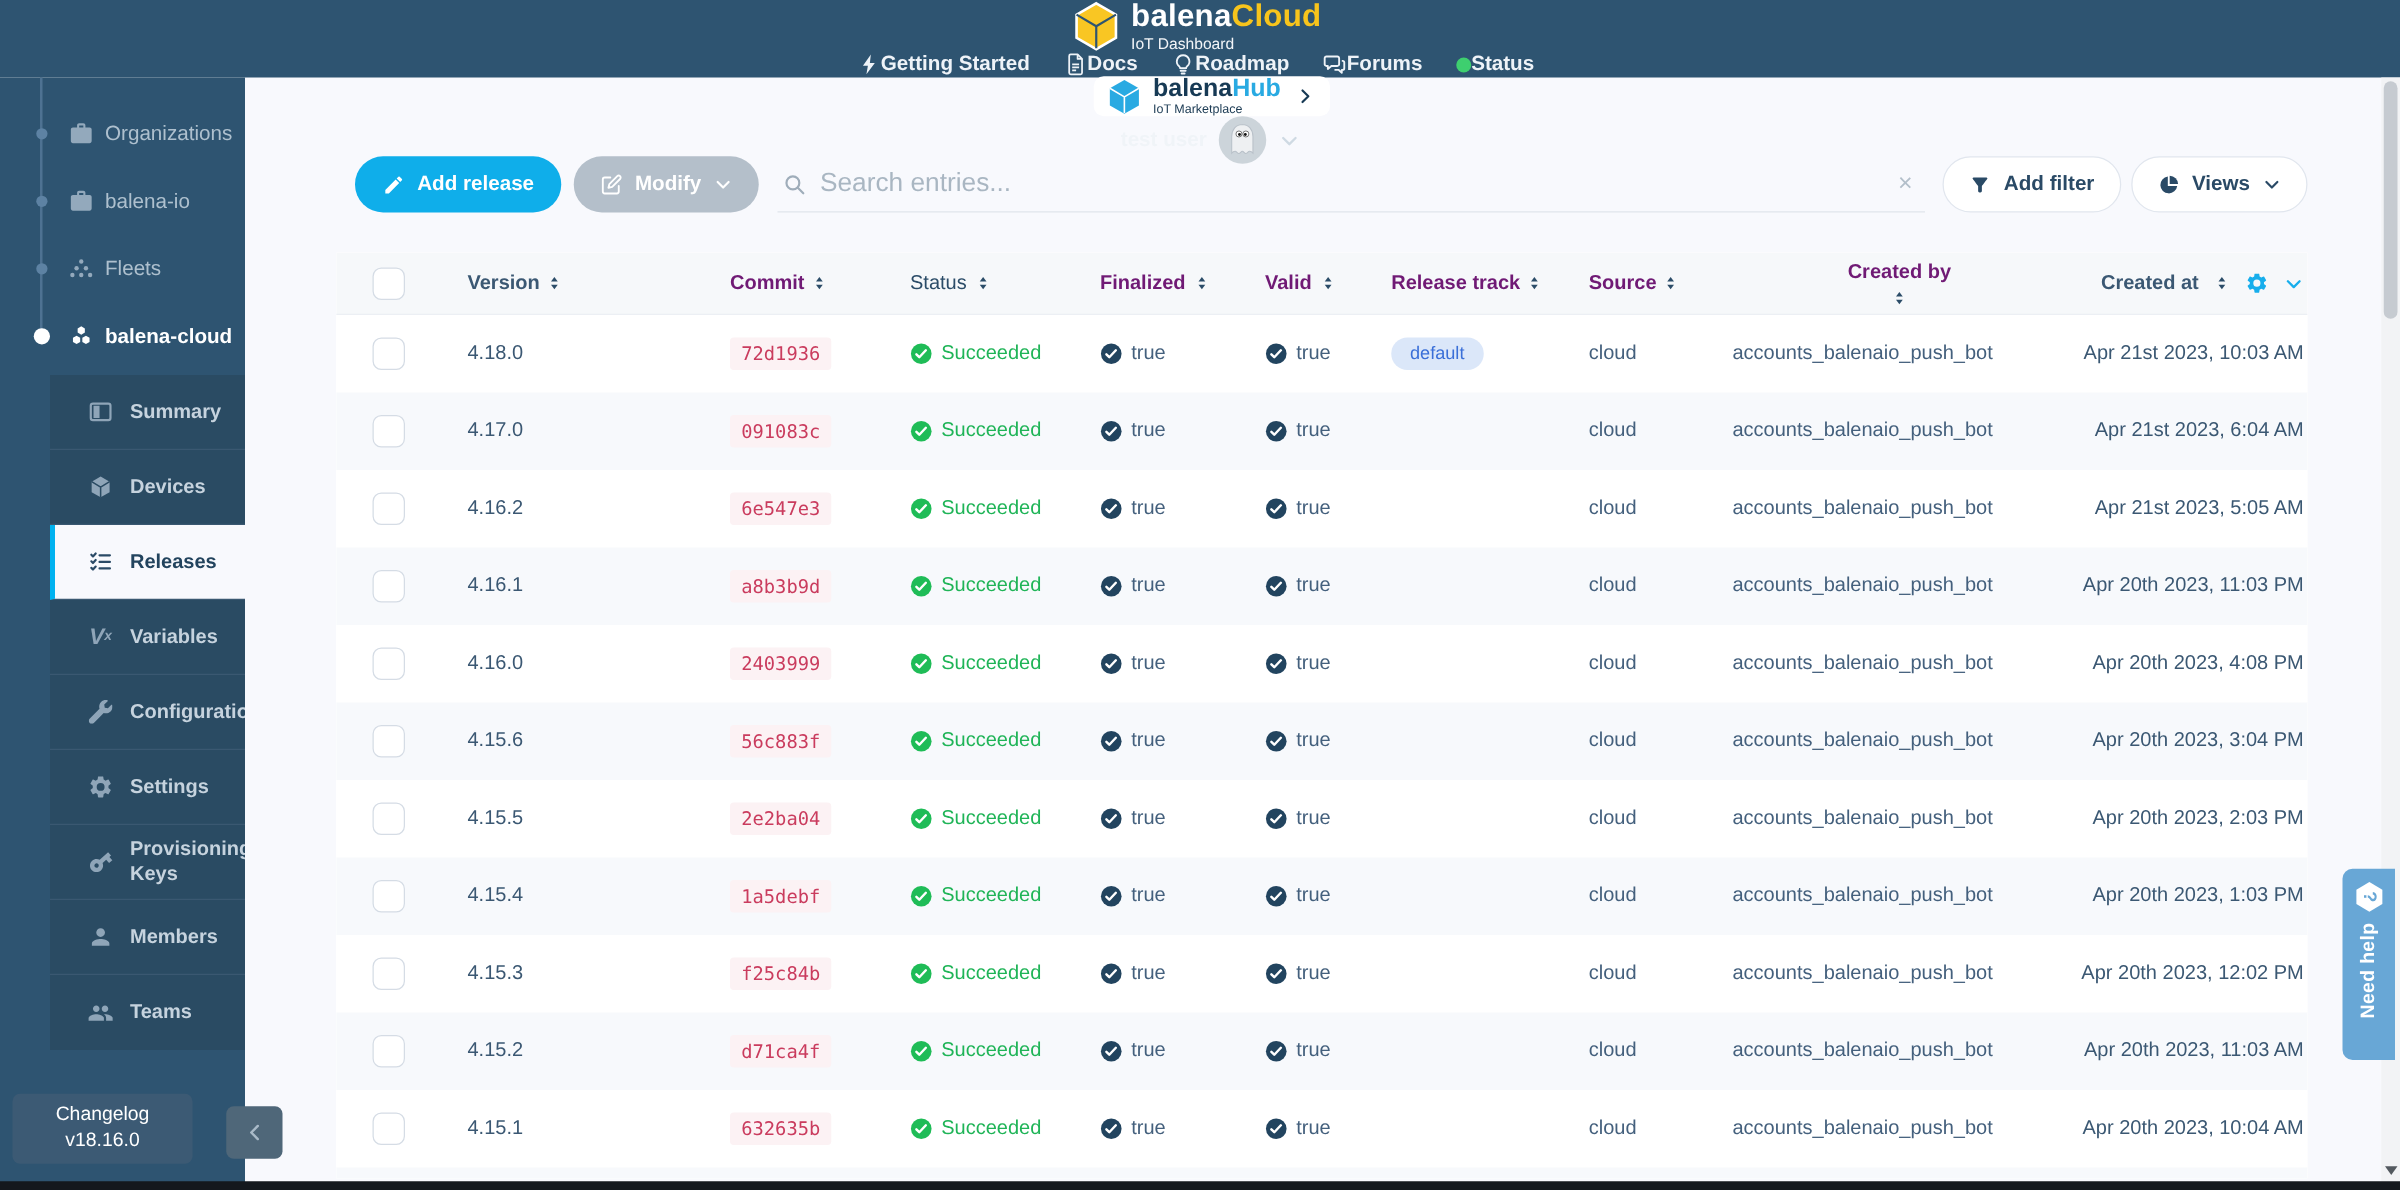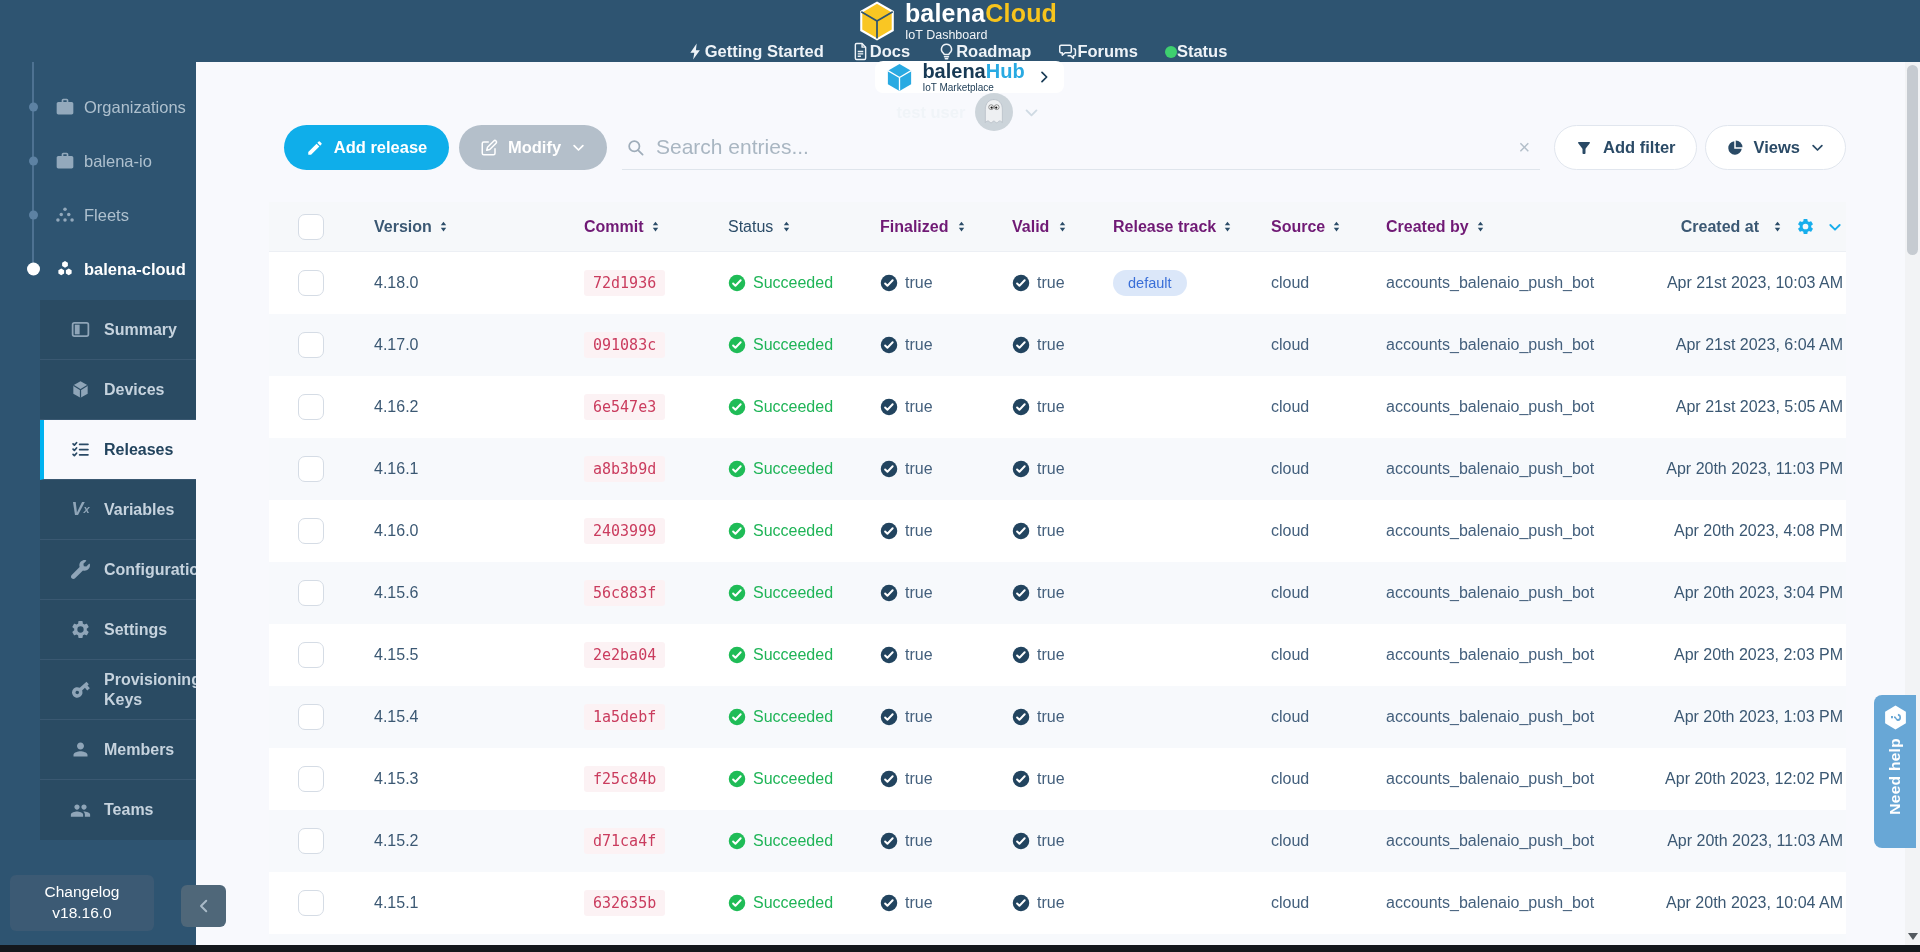--- a/index.html
+++ b/index.html
@@ -89,21 +89,21 @@
   .commit-chip { display:inline-block; font-family:"DejaVu Sans Mono", monospace; font-size:15px; color:#ca3c5e; background:#fcf2f4; padding:4px 9px; border-radius:3px; }
   .c-status { width:152px; flex-shrink:0; display:flex; align-items:center; gap:7px; color:#1fb457; font-weight:400; }
   .c-final { width:132px; flex-shrink:0; display:flex; align-items:center; gap:7px; }
   .c-valid { width:101px; flex-shrink:0; display:flex; align-items:center; gap:7px; }
   .check-ic { width:18px; height:18px; flex-shrink:0; }
   .check-green { color:#1fbc57; }
   .check-navy { color:#22445f; }
   .c-track { width:158px; flex-shrink:0; }
   .track-pill { display:inline-block; background:#dbe7f9; color:#3a6fd8; font-size:14.5px; padding:5px 15px; border-radius:14px; }
   .c-source { width:115px; flex-shrink:0; }
-  .c-creator { width:267px; flex-shrink:0; }
+  .c-creator { width:267px; flex-shrink:0;flex-direction:column; }
   .c-created { flex:1; display:flex; align-items:center; justify-content:flex-end; padding-right:3px; color:#3b5873; }
   .thead .c-created { gap:12px; }
   .gear-blue { width:19px; height:19px; color:#17aeec; }
   .chev-blue { width:16px; height:16px; color:#17aeec; }
 
   
   .help-tab { position:absolute; right:4px; top:695px; width:42px; height:153px; background:#68a7d6; border-radius:8px 0 0 8px; display:flex; flex-direction:column; align-items:center; padding-top:9px; gap:7px; z-index:8; cursor:pointer; }
   .help-hex { width:27px; height:27px; }
   .help-label { writing-mode:vertical-rl; transform:rotate(180deg); color:#ffffff; font-weight:700; font-size:15.5px; letter-spacing:.3px; }
   .vscroll { position:absolute; right:0; top:62px; bottom:7px; width:15px; background:#f2f3f5; z-index:7; }

